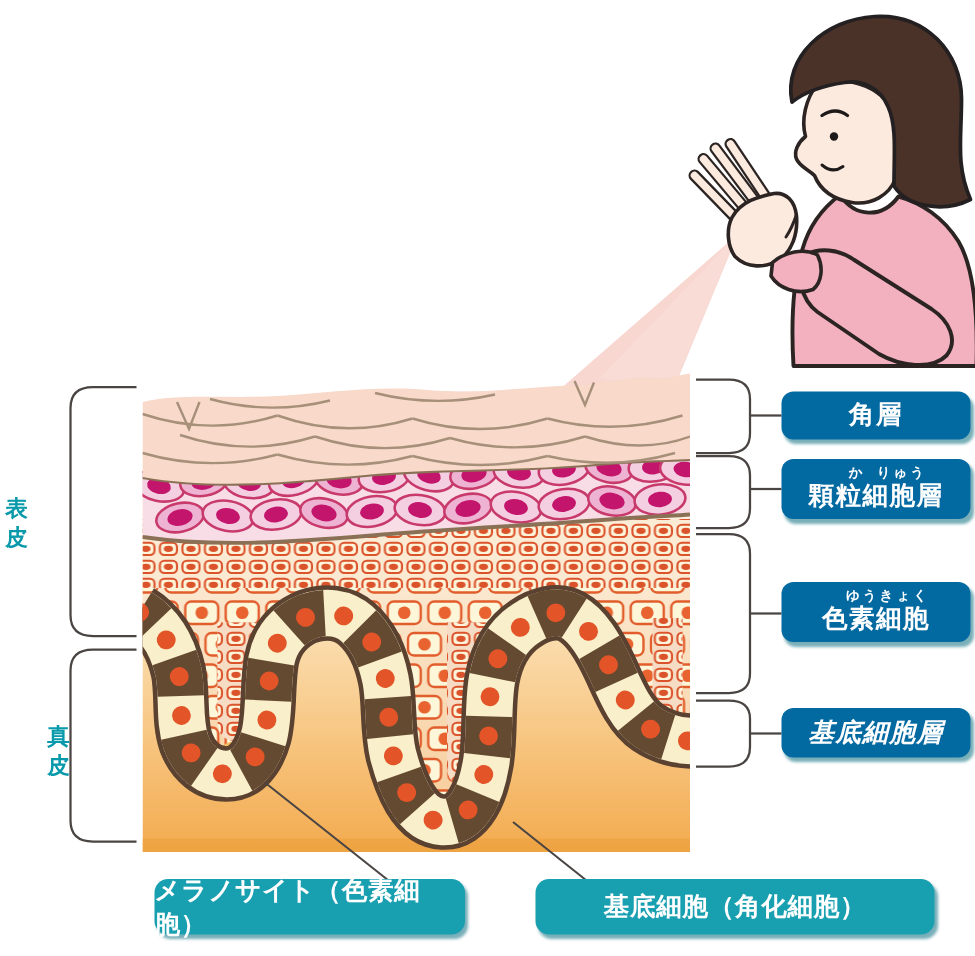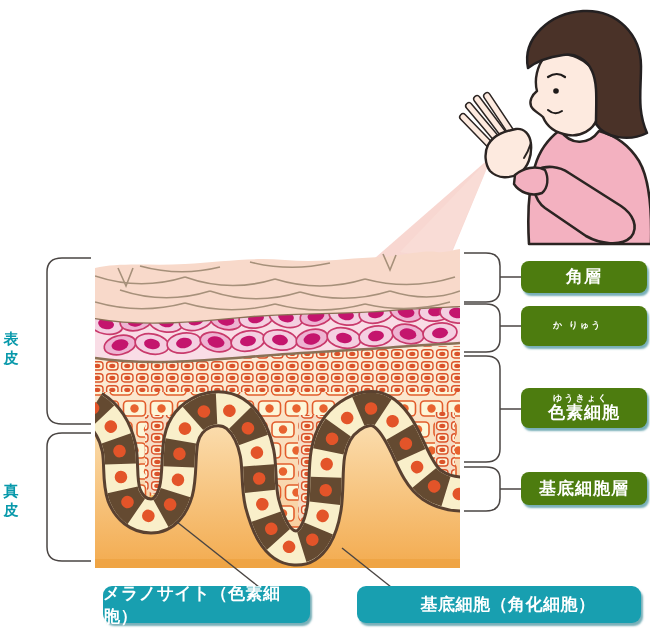--- a/index.html
+++ b/index.html
@@ -6,28 +6,28 @@
   .stage{
     position:relative;width:650px;height:637px;background:#ffffff;overflow:hidden;
     font-family:"Liberation Sans","DejaVu Sans",sans-serif;
   }
   .stage svg{position:absolute;left:0;top:0;}
   .side-label{
     position:absolute;width:24px;text-align:center;
     font-size:15px;font-weight:bold;letter-spacing:2px;color:#0899ab;
   }
   .tealbox{
-    position:absolute;background:#4d7c0f;color:#ffffff;border-radius:8px;
+    position:absolute;background:#0369a1;color:#ffffff;border-radius:8px;
     box-shadow:2px 3px 2px rgba(10,110,125,.55);
     display:flex;flex-direction:column;justify-content:center;
     text-align:center;font-weight:bold;
   }
   .tealbox .main{font-size:17px;line-height:1.05;letter-spacing:1px;}
   .tealbox .furi{font-size:9px;line-height:1;letter-spacing:2px;margin-bottom:1px;}
-  .tealbox.withfuri .furi{text-align:left;padding-left:32px;}
+  .tealbox.withfuri .furi{text-align:center;padding-left:16px;font-family:Liberation Mono, monospace;}
   .bottombox{
     position:absolute;background:#189fb0;color:#ffffff;border-radius:9px;
     box-shadow:2px 3px 2px rgba(10,110,125,.55);
     display:flex;align-items:center;justify-content:center;
     font-size:17px;font-weight:bold;letter-spacing:.5px;
   }
 </style>
 </head>
 <body>
 
@@ -222,42 +222,43 @@
     <path d="M464,467 L486,467 Q500,467 500,479 L500,498 Q500,511 486,511 L464,511"></path>
     <path d="M500,489 L521,489"></path>
     <path stroke-width="1.4" d="M177,522 L259,587"></path>
     <path stroke-width="1.4" d="M342,548 L391,587"></path>
   </g>
 </svg>
 
 <div class="side-label" style="left:0px;top:330px;">
   <span>表皮</span>
 </div>
-<div class="side-label" style="left:0px;top:482px;">
+<div class="side-label" style="left:0px;top:482px;padding-left:28px;">
   <span>真皮</span>
 </div>
 
 <div class="tealbox" style="left:521px;top:261px;width:126px;height:32px;">
   <div class="main">角層</div>
 </div>
 
 <div class="tealbox withfuri" style="left:521px;top:306px;width:126px;height:40px;">
   <div class="furi">か りゅう</div>
+  <div class="main">顆粒細胞層</div>
 </div>
 
 <div class="tealbox withfuri" style="left:521px;top:388px;width:126px;height:40px;">
   <div class="furi">ゆうきょく</div>
   <div class="main">色素細胞</div>
 </div>
 
-<div class="tealbox" style="left:521px;top:472px;width:126px;height:33px;">
+<div class="tealbox" style="left:521px;top:472px;width:126px;height:33px;font-style:italic;">
   <div class="main">基底細胞層</div>
 </div>
 
 <div class="bottombox" style="left:103px;top:586px;width:207px;height:37px;">
   <span>メラノサイト（色素細胞）</span>
 </div>
 
-<div class="bottombox" style="left:357px;top:586px;width:266px;height:37px;padding-left:18px;">
+<div class="bottombox" style="left:357px;top:586px;width:266px;height:37px;">
   <span>基底細胞（角化細胞）</span>
 </div>
 
 </div>
 
 </body></html>

